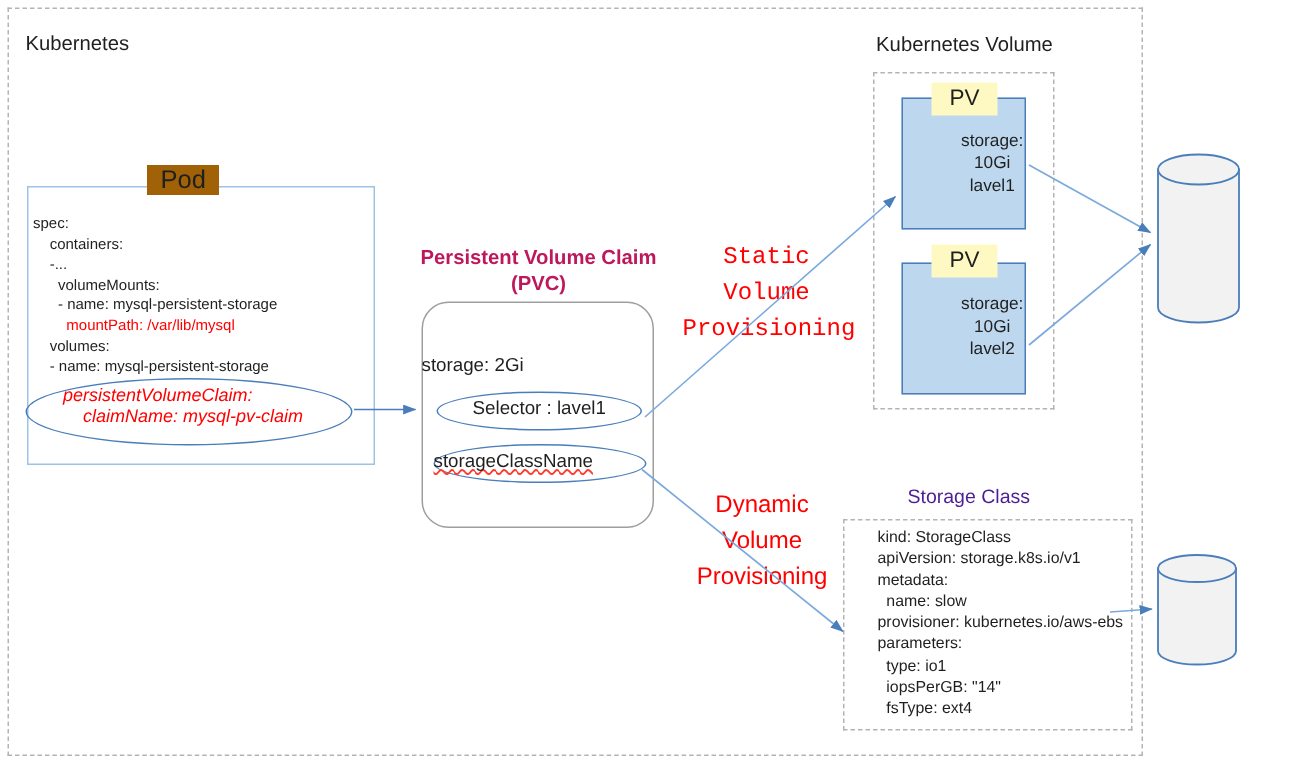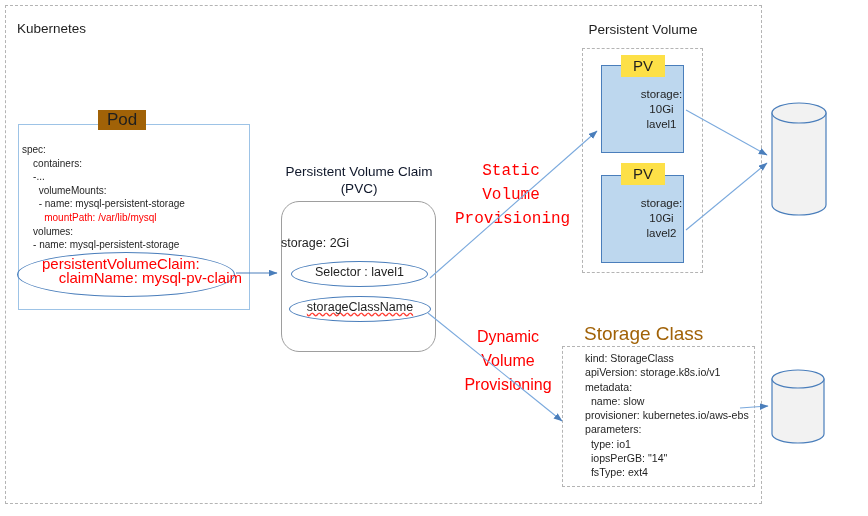--- a/index.html
+++ b/index.html
@@ -72,35 +72,37 @@
     top: 252px;
     width: 218px;
     height: 45px;
     border: 1px solid #4a7ebb;
     border-radius: 50%;
     box-sizing: border-box;
   }
   #pvc-ellipse-text {
     left: 42px;
     top: 257px;
-    font-size: 15px;
+    font-size: 12px;
     line-height: 13.6px;
     color: #ff0000;
     white-space: pre;
+    font-style: italic;
   }
 
   
   #pvc-title {
     left: 268px;
     top: 163px;
     width: 182px;
     text-align: center;
     font-size: 13.5px;
     line-height: 17px;
-    color: #0f172a;
+    color: #be185d;
+    font-weight: bold;
   }
   #pvc-box {
     left: 281px;
     top: 201px;
     width: 155px;
     height: 151px;
     border: 1px solid #9e9e9e;
     border-radius: 18px;
     box-sizing: border-box;
   }
@@ -135,21 +137,20 @@
     width: 142px;
     height: 26px;
     border: 1px solid #4a7ebb;
     border-radius: 50%;
     box-sizing: border-box;
   }
   #scn-text {
     left: 289px;
     top: 300px;
     width: 142px;
-    text-align: center;
     font-size: 12.5px;
     color: #1f1f1f;
     text-decoration: underline wavy #ff3b30;
     text-decoration-skip-ink: none;
     text-underline-offset: 1px;
   }
 
   
   #pv-title {
     left: 583px;
@@ -173,21 +174,21 @@
     height: 88px;
     background: #bdd7ee;
     border: 1px solid #4a7ebb;
     box-sizing: border-box;
   }
   #pv-card-1 { left: 601px; top: 65px; }
   #pv-card-2 { left: 601px; top: 175px; }
   .pv-badge {
     width: 44px;
     text-align: center;
-    background: #fde047;
+    background: #fef9c3;
     font-size: 15px;
     line-height: 22px;
     color: #1f1f1f;
   }
   #pv-badge-1 { left: 621px; top: 55px; }
   #pv-badge-2 { left: 621px; top: 163px; }
   .pv-body {
     width: 83px;
     text-align: center;
     font-size: 11.5px;
@@ -206,26 +207,26 @@
     line-height: 20px;
     color: #1f1f1f;
     white-space: pre-line;
   }
   #nfs-label { left: 772px; top: 148px; width: 55px; }
   #aws-label { left: 772px; top: 386px; width: 55px; }
   #aws-label .sp { text-decoration: underline wavy #ff3b30; text-decoration-skip-ink: none; }
 
   
   #sc-title {
-    left: 584px;
+    left: 605px;
     top: 323px;
     width: 170px;
     text-align: left;
-    font-size: 19px;
-    color: #a16207;
+    font-size: 13px;
+    color: #4c1d95;
     white-space: nowrap;
   }
   #sc-box {
     left: 562px;
     top: 346px;
     width: 193px;
     height: 141px;
     border: 1px dashed #b4b4b4;
     box-sizing: border-box;
   }
@@ -281,21 +282,21 @@
 
   <div class="abs" id="pvc-title" style="white-space: pre-line;">Persistent Volume Claim
 (PVC)</div>
   <div class="abs" id="pvc-box"></div>
   <div class="abs" id="pvc-storage">storage: 2Gi</div>
   <div class="abs" id="selector-ellipse"></div>
   <div class="abs" id="selector-text">Selector : lavel1</div>
   <div class="abs" id="scn-ellipse"></div>
   <div class="abs" id="scn-text">storageClassName</div>
 
-  <div class="abs" id="pv-title">Persistent Volume</div>
+  <div class="abs" id="pv-title">Kubernetes Volume</div>
   <div class="abs" id="pv-group"></div>
 
   <div class="abs pv-card" id="pv-card-1"></div>
   <div class="abs pv-body" id="pv-body-1">storage:
 10Gi
 lavel1</div>
   <div class="abs pv-badge" id="pv-badge-1">PV</div>
 
   <div class="abs pv-card" id="pv-card-2"></div>
   <div class="abs pv-body" id="pv-body-2">storage:

